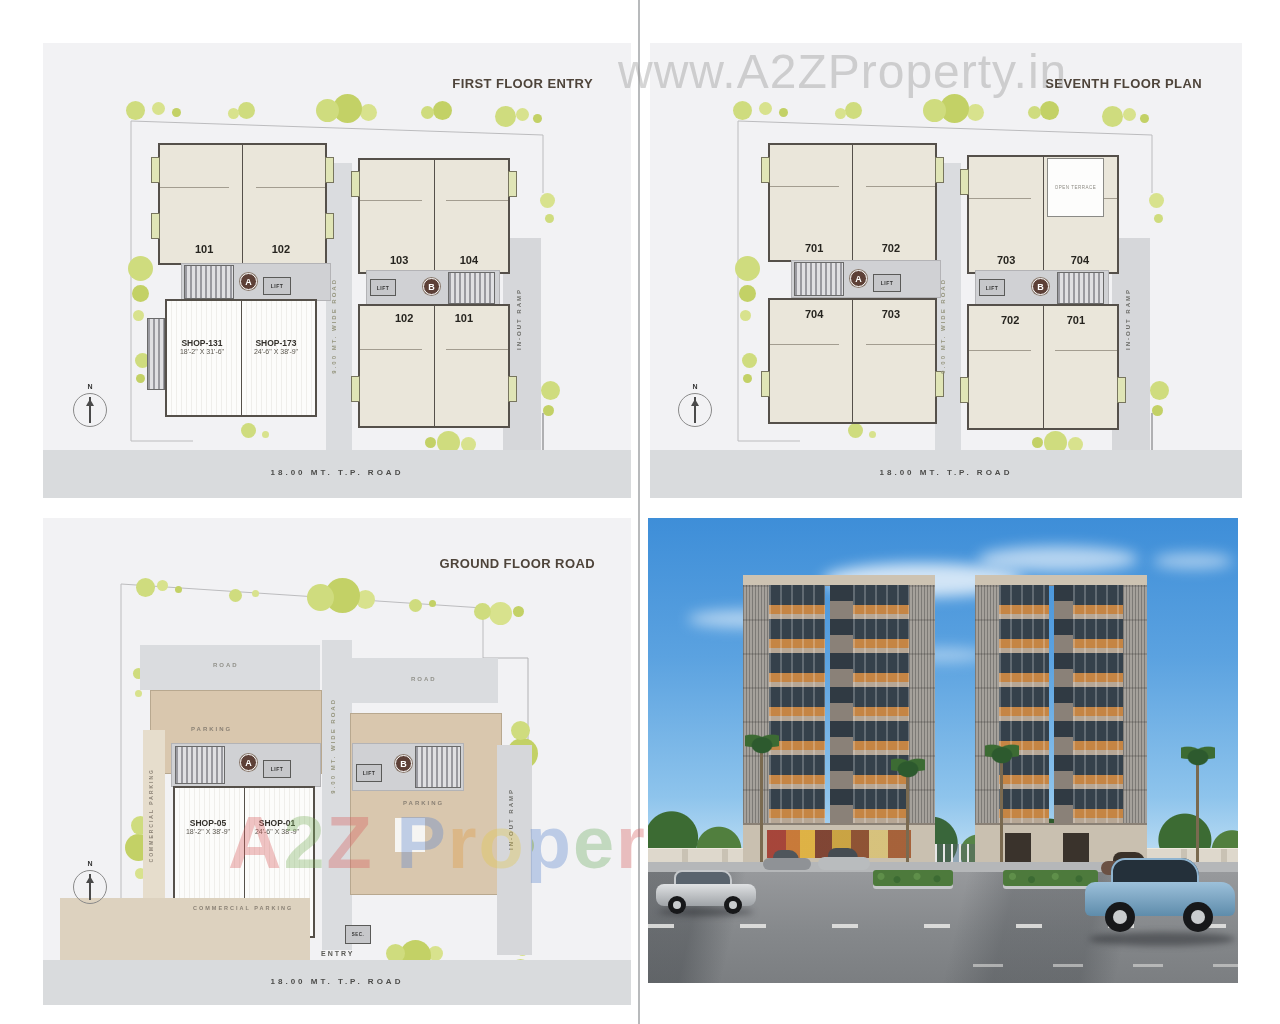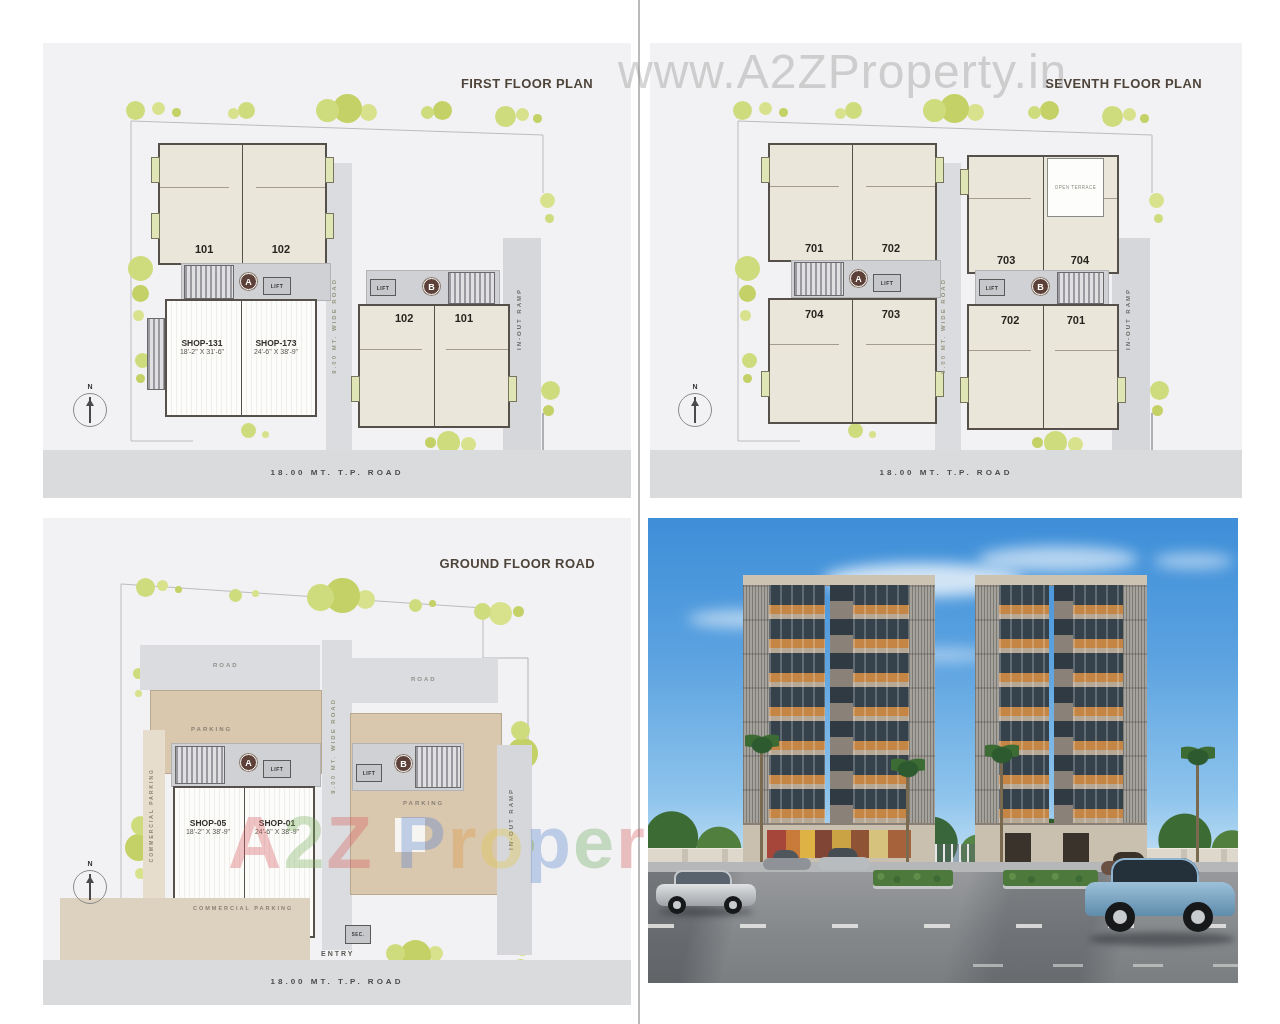--- a/index.html
+++ b/index.html
@@ -139,21 +139,21 @@
   .car .hub{position:absolute;border-radius:50%;background:#c9ccce;}
   .carshadow{position:absolute;background:rgba(30,34,38,.45);border-radius:50%;filter:blur(3px);}
 </style>
 </head>
 <body>
 
 <div class="page">
   <div class="divider"></div>
 
   <div class="panel" style="left:43px;top:43px;width:588px;height:455px;">
-    <div class="plan-title" style="right:38px;top:33px;">FIRST FLOOR PLAN</div>
+    <div class="plan-title" style="right:38px;top:33px;">FIRST FLOOR ENTRY</div>
     <svg class="bnd" width="588" height="455">
       <polyline points="88,78 500,92 500,150" fill="none" stroke="#bcbcbe" stroke-width="1"></polyline>
       <polyline points="88,78 88,398 150,398" fill="none" stroke="#bcbcbe" stroke-width="1"></polyline>
       <polyline points="340,430 500,430 500,370" fill="none" stroke="#9a9a9c" stroke-width="1.5"></polyline>
     </svg>
     <div class="grayroad" style="left:283px;top:120px;width:26px;height:300px;"></div>
     <div class="ramp" style="left:460px;top:195px;width:38px;height:215px;"></div>
     <div class="trees" style="box-shadow:
       85px 60px 0 2px #cfdc7e,108px 58px 0 -1px #d8e28d,126px 62px 0 -3px #c3d166,
       183px 63px 0 -2px #d8e28d,196px 60px 0 1px #cfdc7e,
@@ -186,20 +186,26 @@
     </div>
     <div class="shoplab" style="left:159px;top:295px;">
       <div class="nm">SHOP-131</div>
       <div class="dm">18'-2" X 31'-6"</div>
     </div>
     <div class="shoplab" style="left:233px;top:295px;">
       <div class="nm">SHOP-173</div>
       <div class="dm">24'-6" X 38'-9"</div>
     </div>
 
+    <div class="apt" style="left:315px;top:115px;width:148px;height:112px;">
+      <div class="balc t"></div>
+      <div class="balc rt"></div>
+      <div class="unitnum" style="left:30px;bottom:6px;">103</div>
+      <div class="unitnum" style="right:30px;bottom:6px;">104</div>
+    </div>
     <div class="core" style="left:323px;top:227px;width:132px;height:34px;"></div>
     <div class="lift" style="left:327px;top:236px;width:24px;height:15px;">LIFT</div>
     <div class="marker" style="left:380px;top:235px;">B</div>
     <div class="stair" style="left:405px;top:229px;width:45px;height:30px;"></div>
     <div class="apt" style="left:315px;top:261px;width:148px;height:120px;">
       <div class="balc b"></div>
       <div class="balc rb"></div>
       <div class="unitnum" style="left:35px;top:6px;">102</div>
       <div class="unitnum" style="right:35px;top:6px;">101</div>
     </div>

